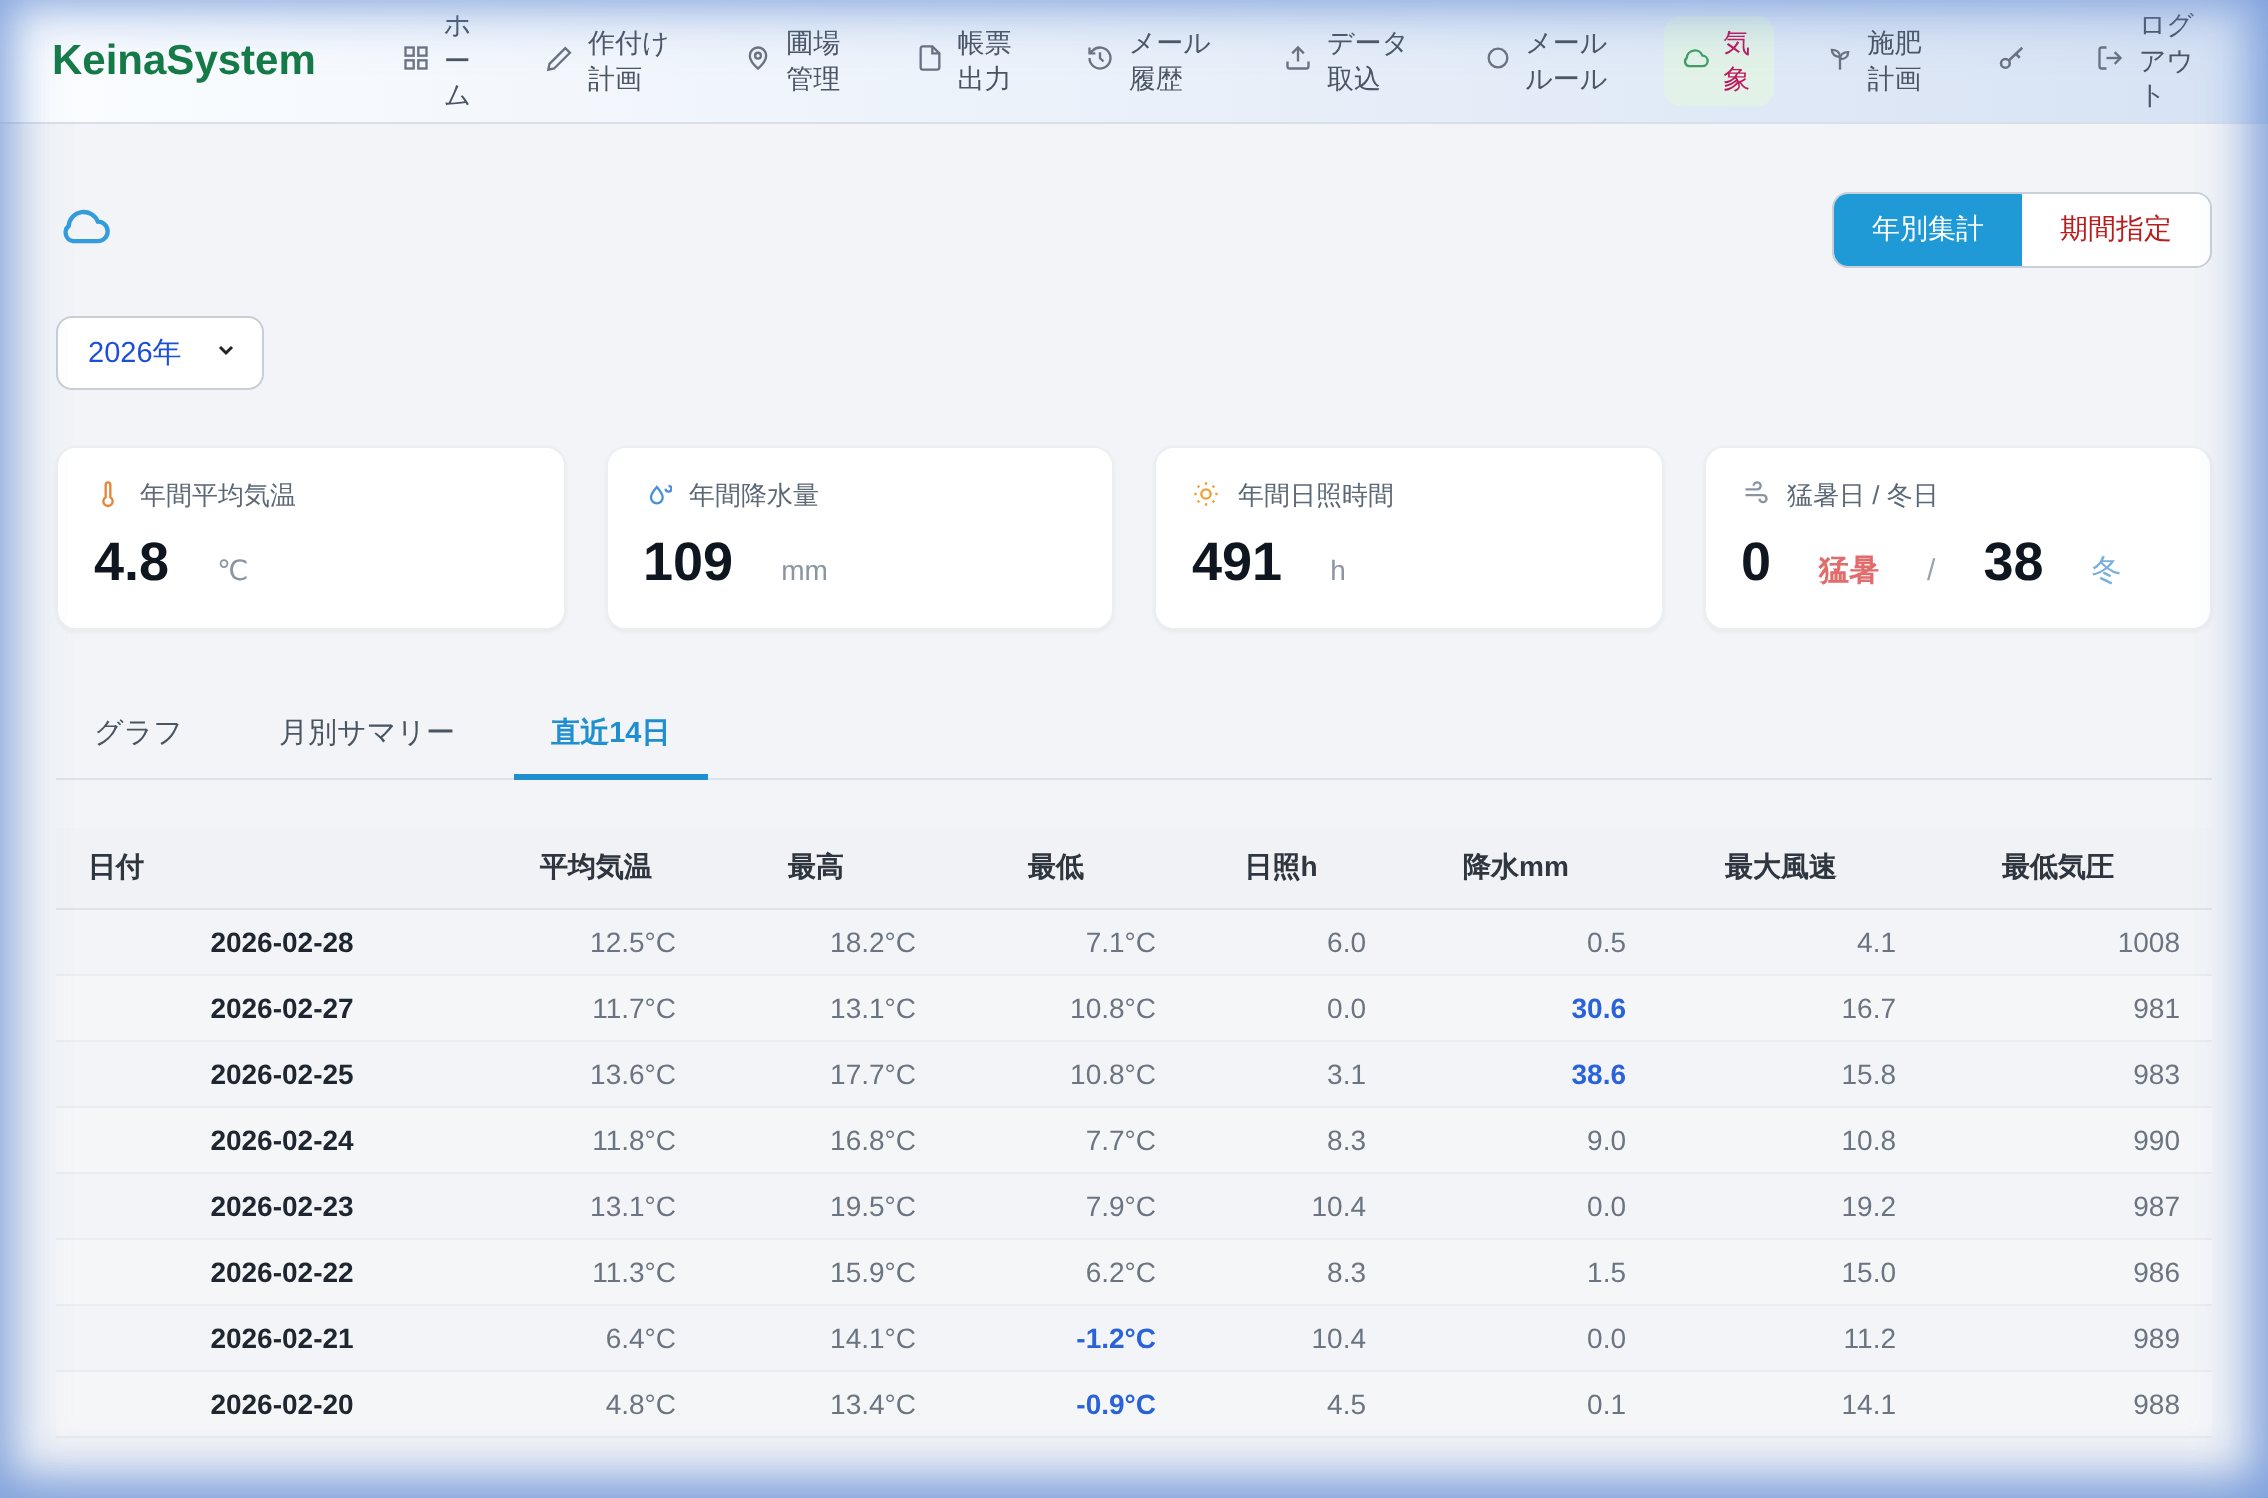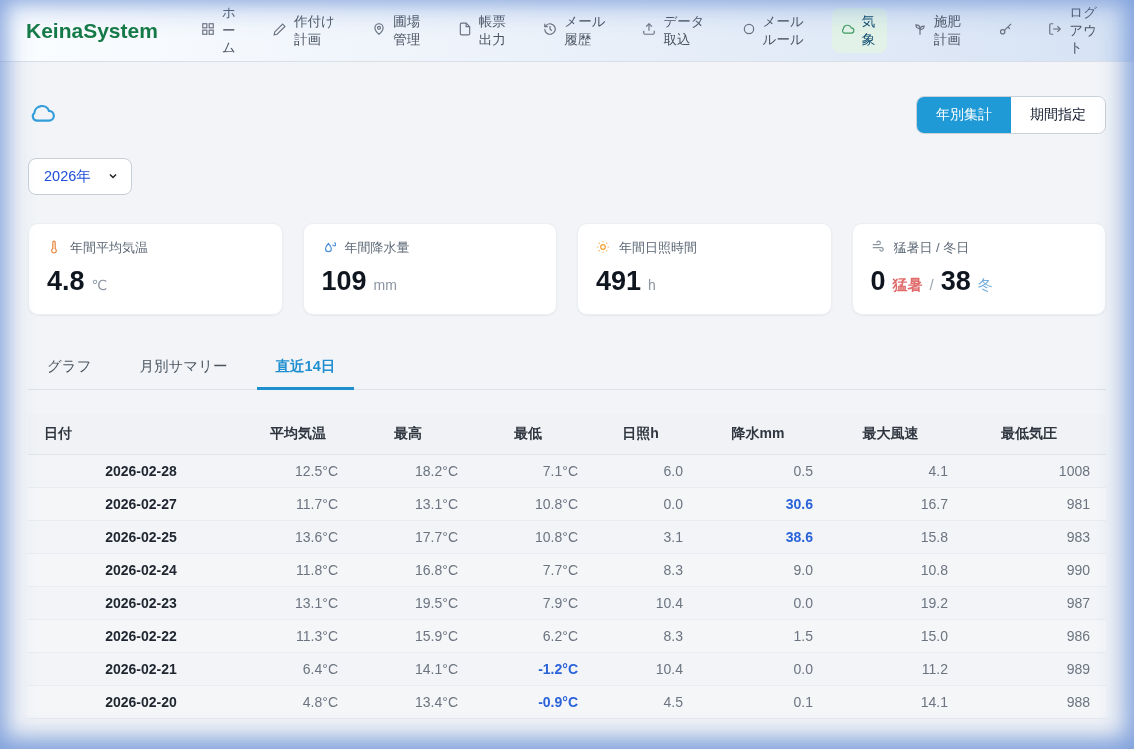--- a/index.html
+++ b/index.html
@@ -15,44 +15,44 @@
   
   .navbar { height:62px; display:flex; align-items:center; padding:0 26px;
             background:linear-gradient(90deg,#fbfdff 0%,#ecf2fa 45%,#d6e2f4 100%);
             border-bottom:1px solid #d9dfe9; }
   .brand { color:#157a46; font-size:21px; font-weight:bold; margin-right:34px; white-space:nowrap; cursor:pointer; }
   .nav { flex:1; display:flex; justify-content:space-between; align-items:center; }
   .nav-item { display:flex; align-items:center; gap:7px; color:#4b5563; font-size:13.5px;
               padding:5px 9px; border-radius:8px; cursor:pointer; }
   .nav-item svg { flex:none; stroke:#6b7280; }
   .nav-item .lbl { line-height:1.3; word-break:break-all; }
-  .nav-item.active { background:#e2f2e8; color:#0c4a6e;font-family:Liberation Serif, serif; }
+  .nav-item.active { background:#e2f2e8; color:#be185d;font-family:Liberation Serif, serif; }
   .nav-item.active svg { stroke:#3f9e63; }
 
   
   .content { padding:0 28px; }
   .page-head { display:flex; justify-content:space-between; align-items:center; margin-top:34px; }
   .title-wrap { display:flex; align-items:center; gap:12px; }
   .page-title { font-size:23px; font-weight:bold; color:#1a2230; }
   .toggle-group { display:flex; border:1px solid #c9d0d8; border-radius:8px; overflow:hidden;
                   background:#fff; }
-  .toggle-btn { padding:9px 19px; font-size:14px; color:#0f172a; background:#fff; border:none;
+  .toggle-btn { padding:9px 19px; font-size:14px; color:#b91c1c; background:#fff; border:none;
                 cursor:pointer; font-family:inherit; }
   .toggle-btn.active { background:#1f9ad6; color:#fff; }
 
   .year-row { margin-top:24px; }
   .select { display:inline-flex; align-items:center; gap:16px; padding:8px 12px 8px 15px;
             background:#fff; border:1px solid #c7ced6; border-radius:8px; font-size:14.5px;
             color:#1d4ed8; cursor:pointer; }
 
   .cards { display:flex; gap:20px; margin-top:28px; }
   .card { flex:1; background:#fff; border:1px solid #eceff2; border-radius:10px;
           padding:15px 18px 17px; box-shadow:0 1px 2px rgba(16,24,40,.05); }
   .card-top { display:flex; align-items:center; gap:9px; color:#5d6876; font-size:13px; }
-  .card-vals { margin-top:9px; display:flex; align-items:baseline; gap:7px; }
+  .card-vals { margin-top:9px; display:flex; align-items:baseline; gap:24px; }
   .card-value { font-size:27px; font-weight:bold; color:#10161f; }
   .card-unit { font-size:14px; color:#8b95a1; }
   .hot { color:#e06c6c; font-size:15px; font-weight:bold; }
   .slash { color:#9aa3ad; font-size:15px; }
   .cold { color:#78aede; font-size:15px; }
 
   .tabs { display:flex; gap:10px; margin-top:32px; border-bottom:1px solid #dde2e8; }
   .tab { padding:10px 19px 11px; font-size:14.5px; color:#4a5560; cursor:pointer;
          border-bottom:3px solid transparent; margin-bottom:-1px; }
   .tab.active { color:#1f8fd0; font-weight:bold; border-bottom-color:#1f8fd0; }

